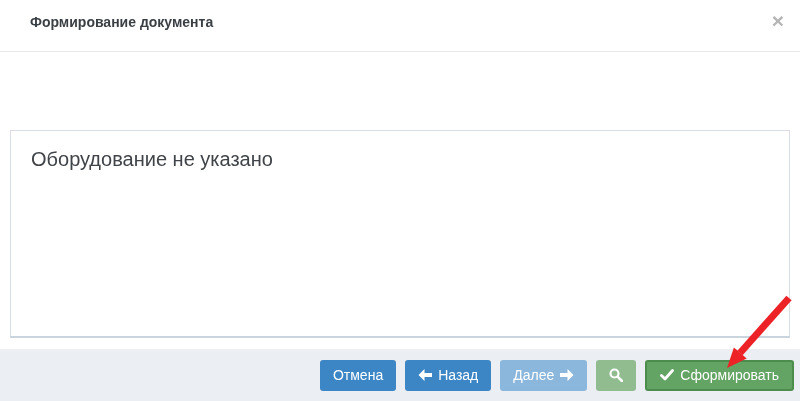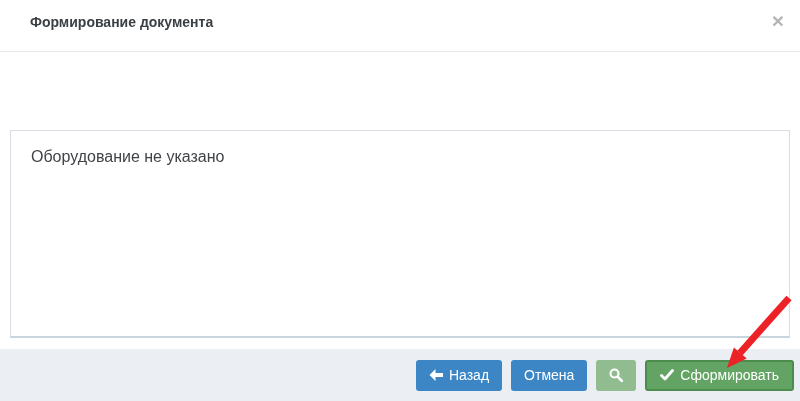--- a/index.html
+++ b/index.html
@@ -18,21 +18,21 @@
                  background: #fff; display: flex; align-items: center; justify-content: center; }
   .step-circle.c1 { left: 82px; } .step-circle.c2 { left: 272px; } .step-circle.c3 { left: 462px; } .step-circle.c4 { left: 670px; }
   .step-num { font-size: 15px; color: #7d8489; }
   .step-label { position: absolute; top: 109px; width: 220px; text-align: center; font-size: 14px; color: #4f7ba5; }
   .step-label.l1 { left: -10px; } .step-label.l2 { left: 180px; } .step-label.l3 { left: 370px; } .step-label.l4 { left: 578px; }
   .check-icon svg { display: block; }
 
   
   .content-box { position: absolute; left: 10px; top: 130px; width: 780px; height: 208px;
                  border: 1px solid #d8dee3; border-bottom: 2px solid #c9d4dc; background: #fff; }
-  .empty-msg { position: absolute; left: 20px; top: 17px; font-size: 16px; color: #404448; }
+  .empty-msg { position: absolute; left: 20px; top: 17px; font-size: 20px; color: #404448; }
 
   
   .footer { position: absolute; left: 0; top: 349px; width: 800px; height: 52px; background: #ebeef2;
             display: flex; align-items: center; justify-content: flex-end; gap: 9px; padding-right: 6px; }
   .btn { height: 31px; border: none; border-radius: 3px; color: #fff; font-size: 14px; font-family: "Liberation Sans", sans-serif;
          display: inline-flex; align-items: center; justify-content: center; gap: 6px; padding: 0 13px; cursor: pointer; white-space: nowrap; }
   .btn-blue { background: #3d86c6; }
   .btn-blue-light { background: #8cb7dd; }
   .btn-green-light { background: #90bc90; }
   .btn-green { background: #63a363; border: 2px solid #4c8c4c; justify-content: flex-end; }
@@ -83,32 +83,40 @@
     <div class="step-label l3">Исследования</div>
     <div class="step-label l4">Оборудование</div>
   </div>
 
   <div class="content-box">
     <div class="empty-msg">Оборудование не указано</div>
   </div>
 
   <div class="footer">
     <button class="btn btn-blue">
+      <span>Отмена</span>
+    </button>
+
+    <button class="btn btn-blue">
       <span>
         <svg width="14" height="12" viewBox="0 0 14 12">
             <path d="M6.5 0 L0.5 6 L6.5 12 L6.5 8 L14 8 L14 4 L6.5 4 Z" fill="#fff"></path>
           </svg>
       </span>
       <span>Назад</span>
     </button>
 
-    <button class="btn btn-blue">
-      <span>Отмена</span>
+    <button class="btn btn-blue-light">
+      <span>Далее</span>
+      <span>
+        <svg width="14" height="12" viewBox="0 0 14 12">
+            <path d="M7.5 0 L13.5 6 L7.5 12 L7.5 8 L0 8 L0 4 L7.5 4 Z" fill="#fff"></path>
+          </svg>
+      </span>
     </button>
-
 
     <button class="btn btn-green-light">
       <span>
         <svg width="14" height="14" viewBox="0 0 14 14">
             <circle cx="5.5" cy="5.5" r="4" fill="none" stroke="#fff" stroke-width="2.2"></circle>
             <line x1="8.8" y1="8.8" x2="13" y2="13" stroke="#fff" stroke-width="2.6" stroke-linecap="round"></line>
           </svg>
       </span>
     </button>
 

